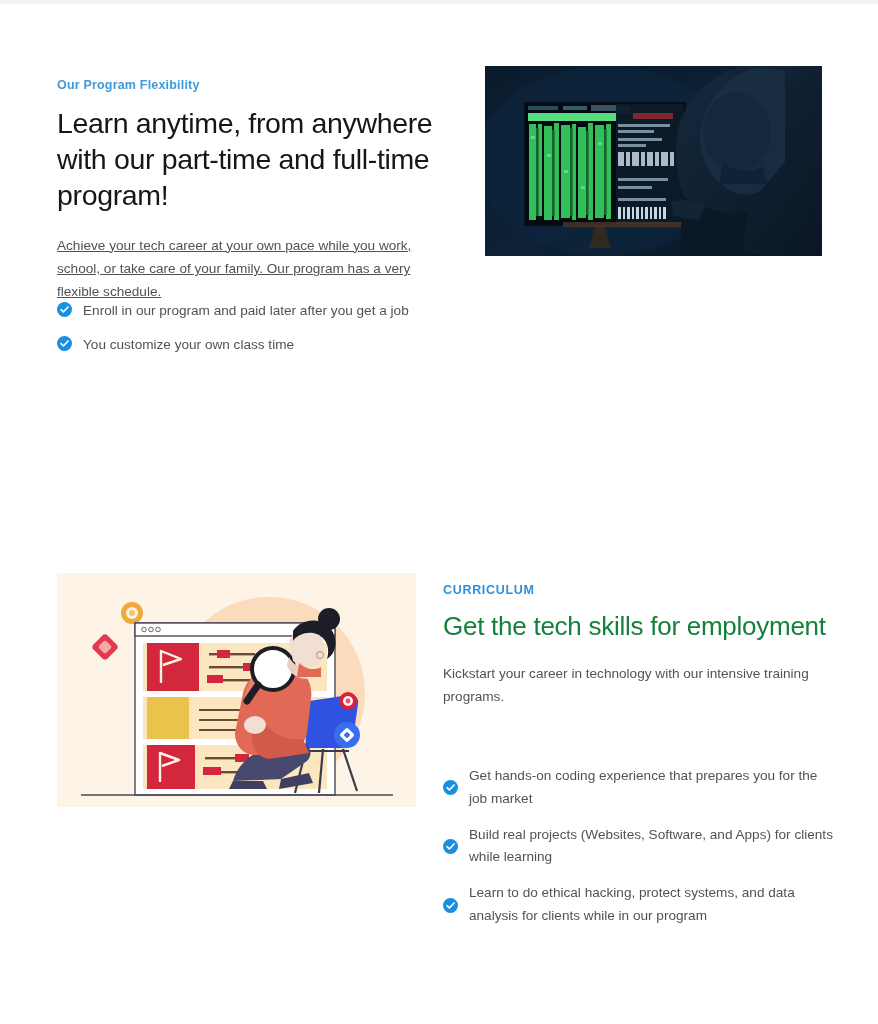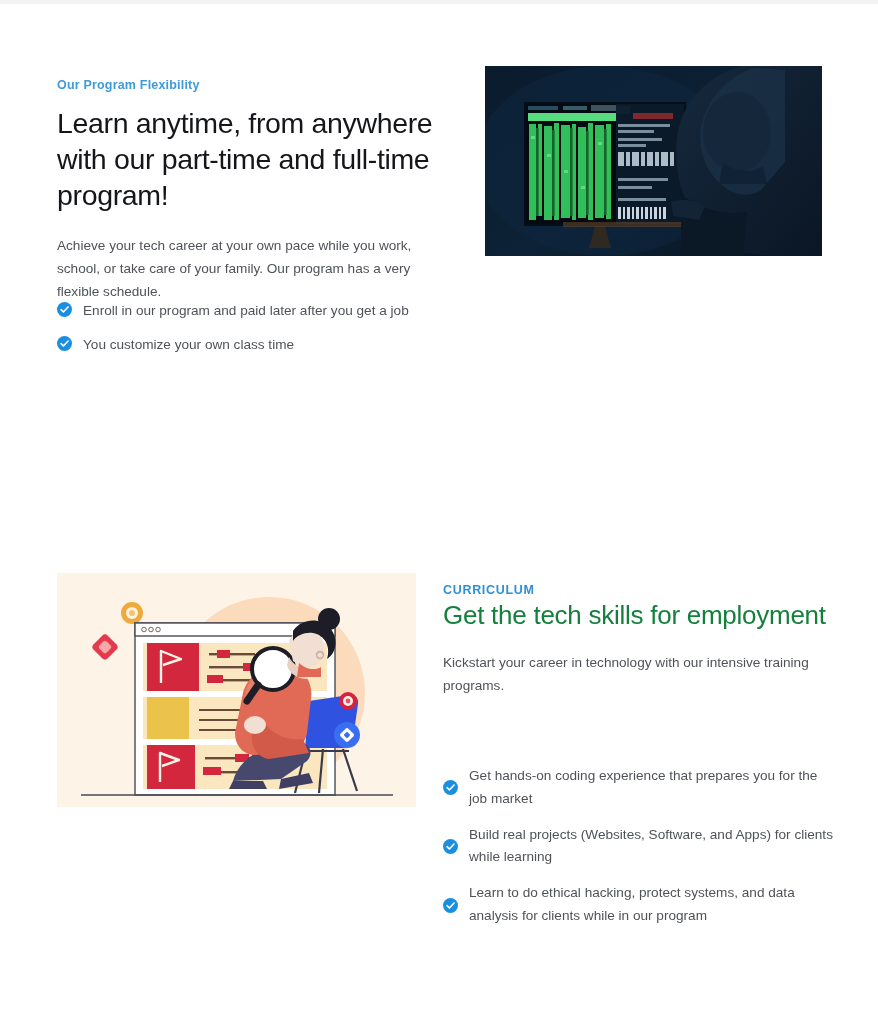--- a/index.html
+++ b/index.html
@@ -48,20 +48,21 @@
     letter-spacing: -0.012em;
     margin-bottom: 20px;
   }
 
   .body-copy {
     font-size: 13.6px;
     line-height: 1.72;
     color: #4f5358;
     margin-bottom: 22px;
     max-width: 375px;
+    text-decoration: underline;
   }
 
   
   .checklist { list-style: none; }
 
   .check-item {
     display: flex;
     align-items: flex-start;
     margin-bottom: 11px;
   }
@@ -110,21 +111,21 @@
   }
   .illus svg { display: block; width: 100%; height: 100%; }
 
   .s2-text { position: absolute; left: 443px; top: 63px; width: 392px; }
 
   .eyebrow-caps {
     font-size: 12.5px;
     font-weight: bold;
     letter-spacing: 0.055em;
     color: #2e90d9;
-    margin-bottom: 1px;
+    margin-bottom: 12px;
   }
 
   .headline-2 {
     font-size: 26px;
     line-height: 1.33;
     font-weight: normal;
     color: #15803d;
     letter-spacing: -0.01em;
     margin-bottom: 18px;
   }

